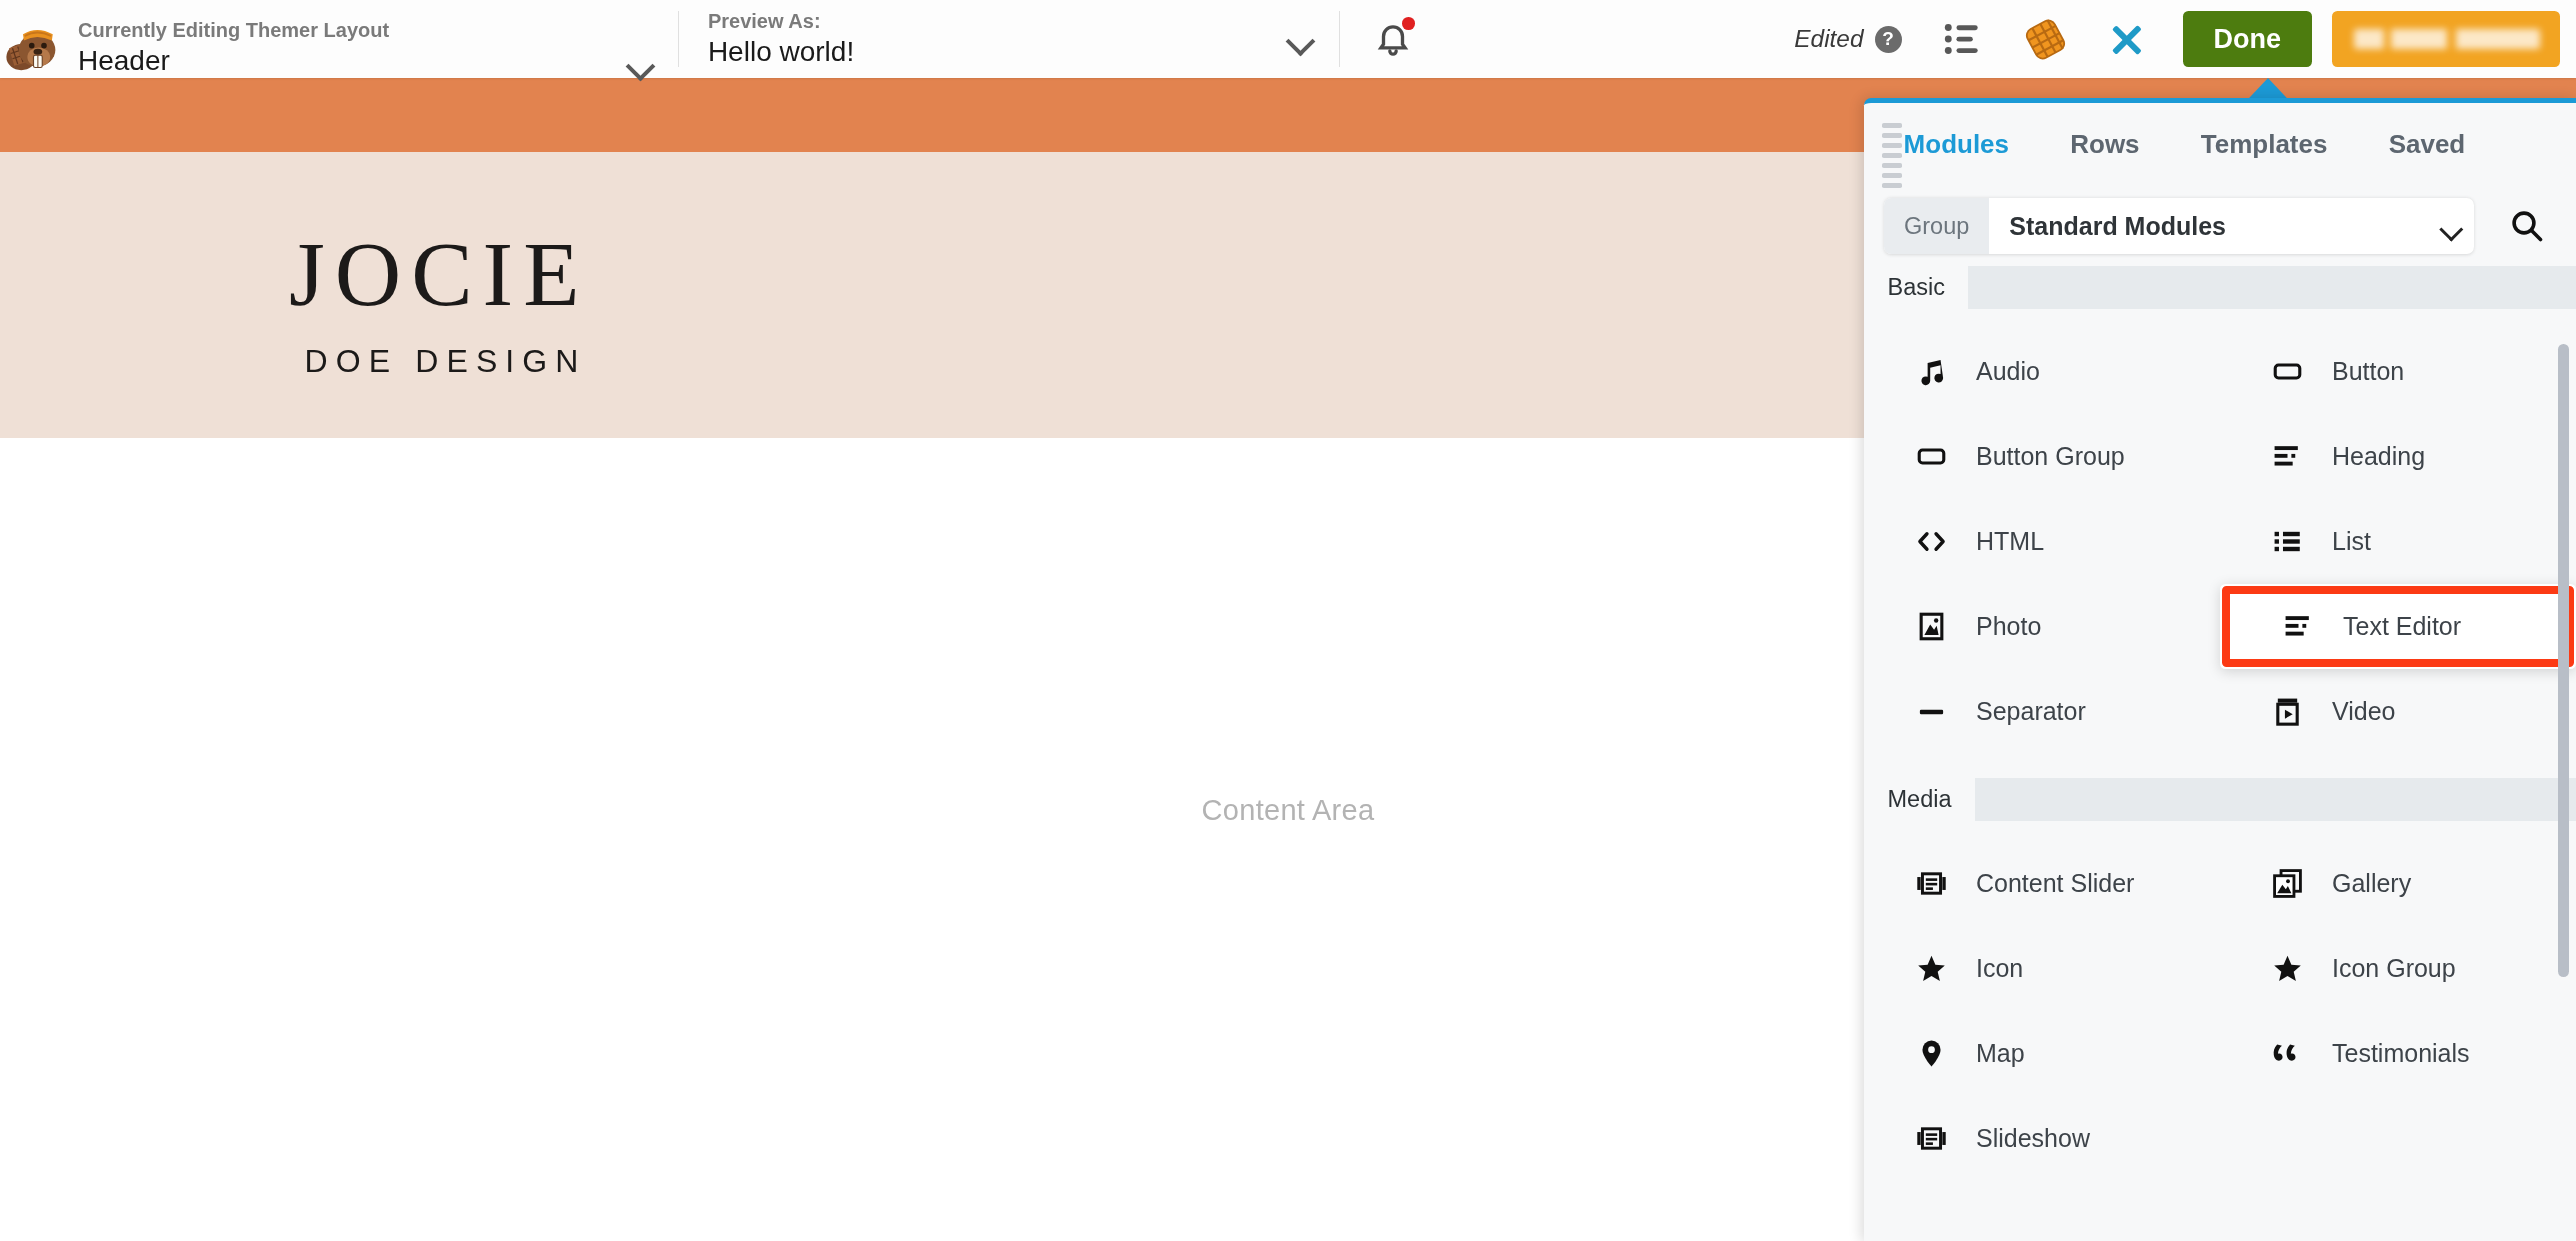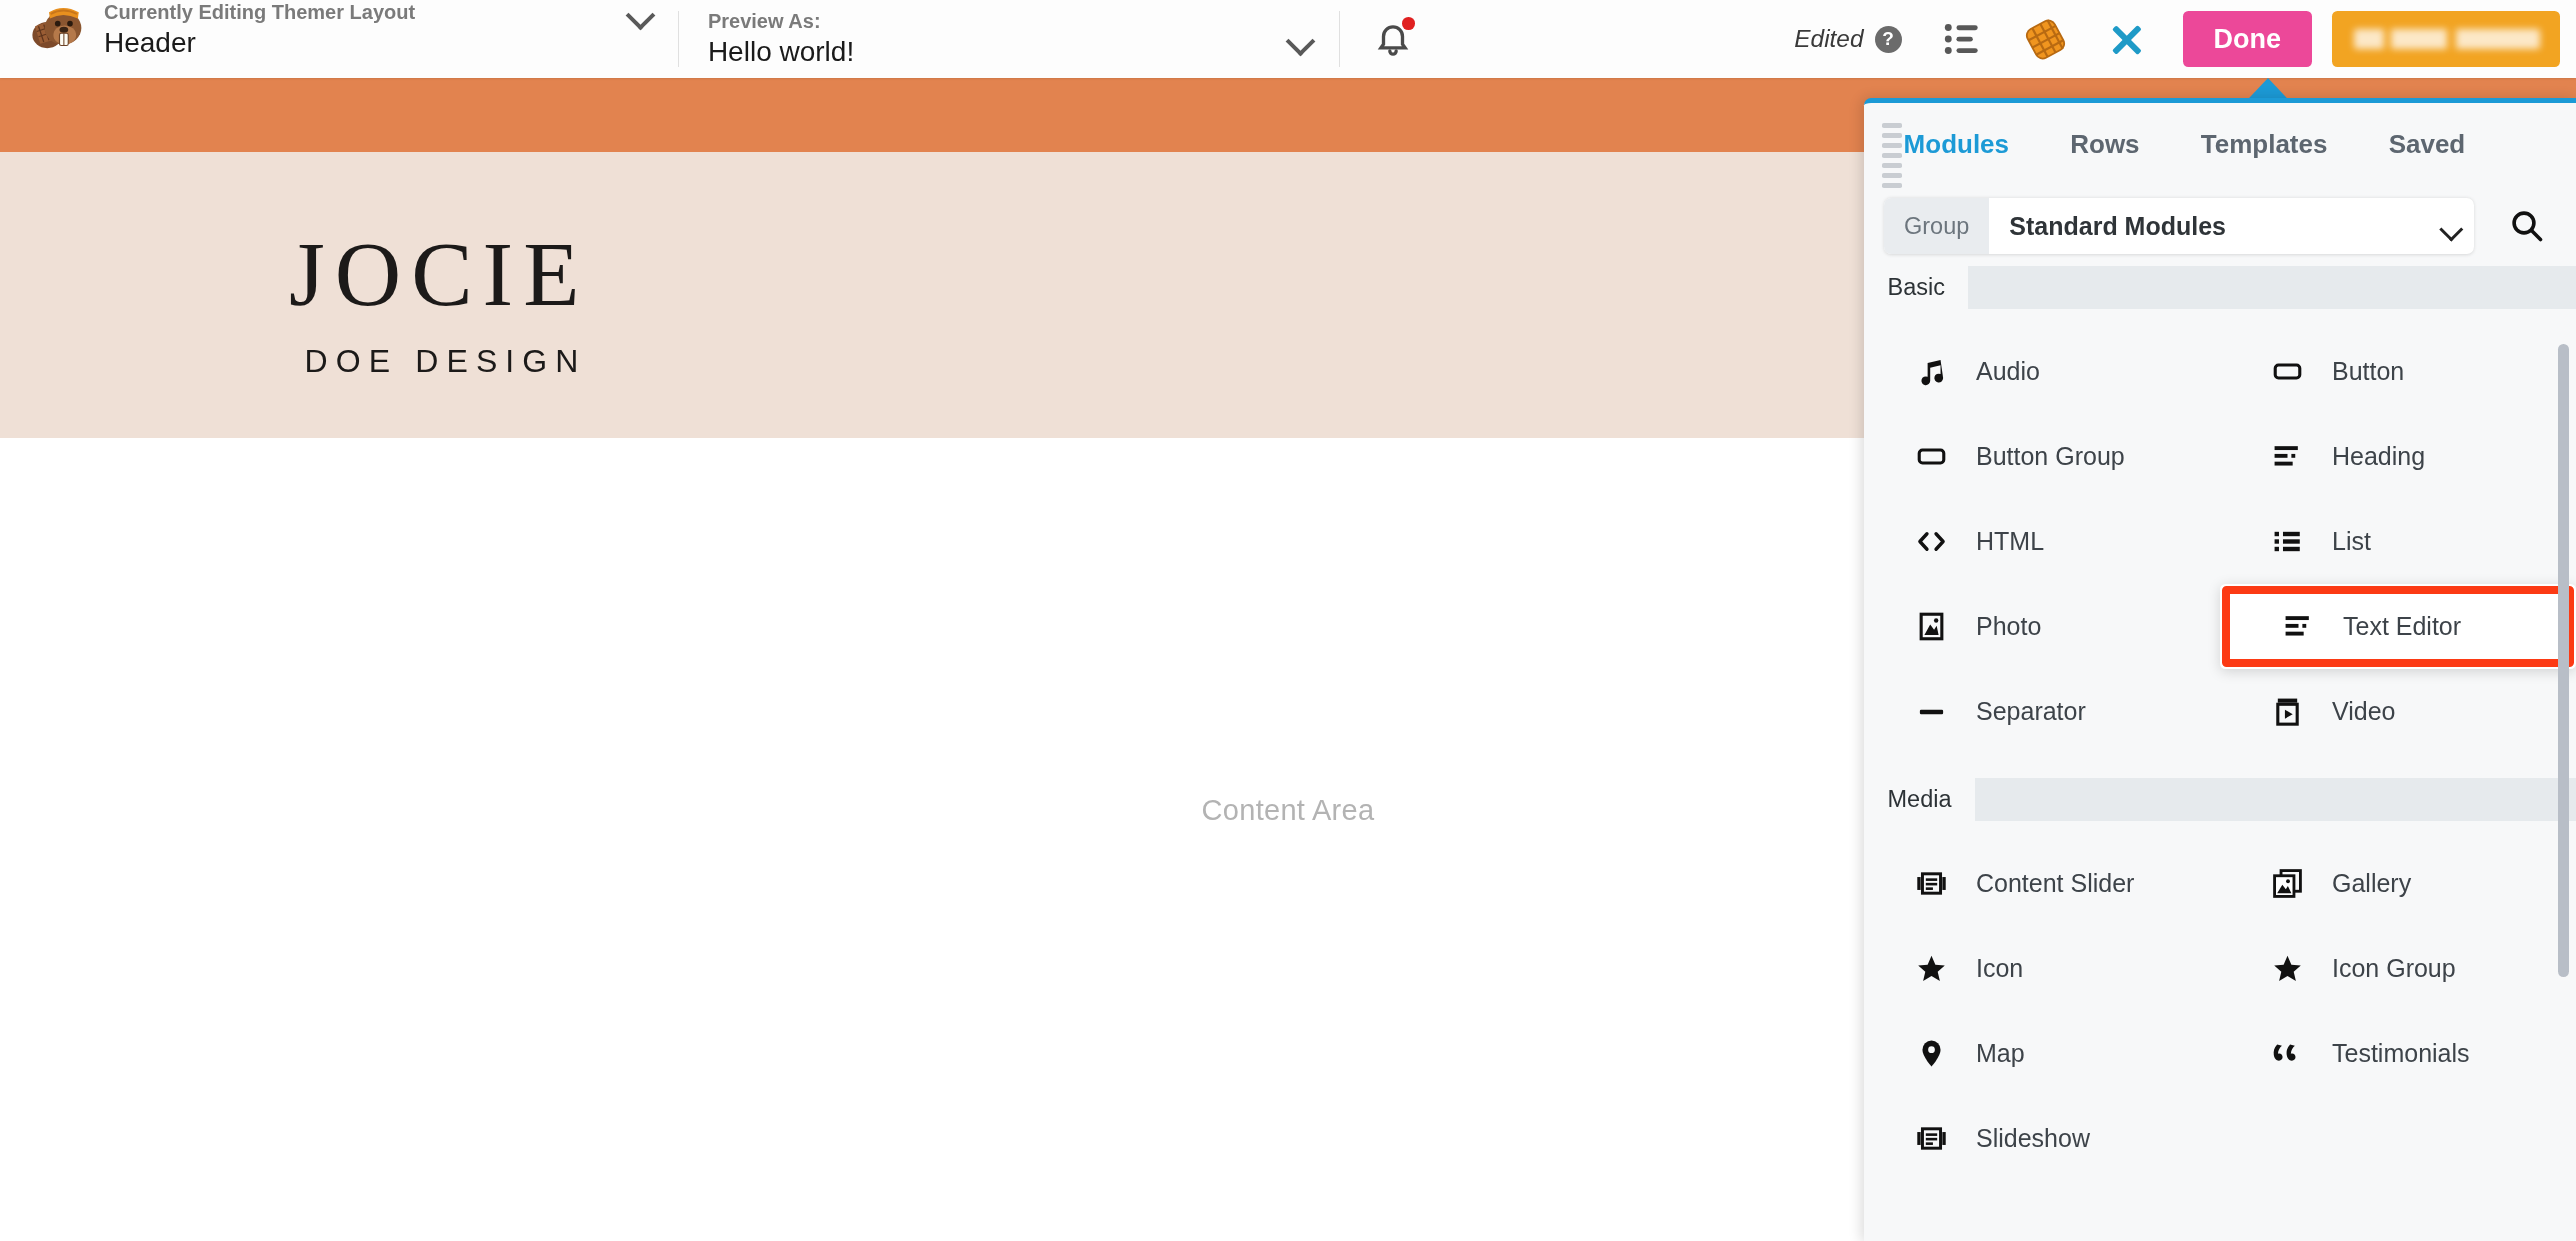--- a/index.html
+++ b/index.html
@@ -51,21 +51,21 @@
   
   #toolbar {
     position:absolute; left:0; top:0; width:2576px; height:78px;
     background:#fdfdfd;
     box-shadow:0 0.9px 2.7px rgba(0,0,0,0.18);
     display:flex; align-items:stretch; z-index:40;
   }
   .tb-sep { width:0.9px; background:#e0e0e0; margin:11px 0; }
 
   #tb-logo-group {
-    display:flex; align-items:flex-start; width:678px; padding-left:28px;
+    display:flex; align-items:flex-end; width:678px; padding-left:2px;
     cursor:pointer;
   }
   #beaver {
     width:56px; height:56px; flex:none; position:relative; margin-right:20px;
   }
   #tb-text { flex:1; }
   .tb-label {
     font-size:20px; color:#7a7a7a; line-height:1.25; font-weight:bold;
   }
   .tb-value {
@@ -115,21 +115,21 @@
     width:45px; height:45px; margin-right:33px; cursor:pointer; position:relative;
   }
   #close-x::before, #close-x::after {
     content:""; position:absolute; left:50%; top:5.4px;
     width:6.3px; height:36px; background:#1e9ac7; border-radius:1.8px;
   }
   #close-x::before { transform:translateX(-50%) rotate(45deg); }
   #close-x::after  { transform:translateX(-50%) rotate(-45deg); }
 
   #done-btn {
-    background:#ec4899; color:#fff; font-size:27px; font-weight:bold;
+    background:#4d7c0f; color:#fff; font-size:27px; font-weight:bold;
     padding:0 31px; height:56px; line-height:56px; border-radius:5.4px;
     cursor:pointer; margin-right:20px;
   }
   #blurred-btn {
     background:#f2a422; width:228px; height:56px; border-radius:5.4px;
     margin-right:0; position:relative; overflow:hidden; cursor:pointer;
   }
   #blurred-btn .smudge {
     position:absolute; left:22px; top:18px; right:20px; height:20px;
     background:linear-gradient(90deg,

